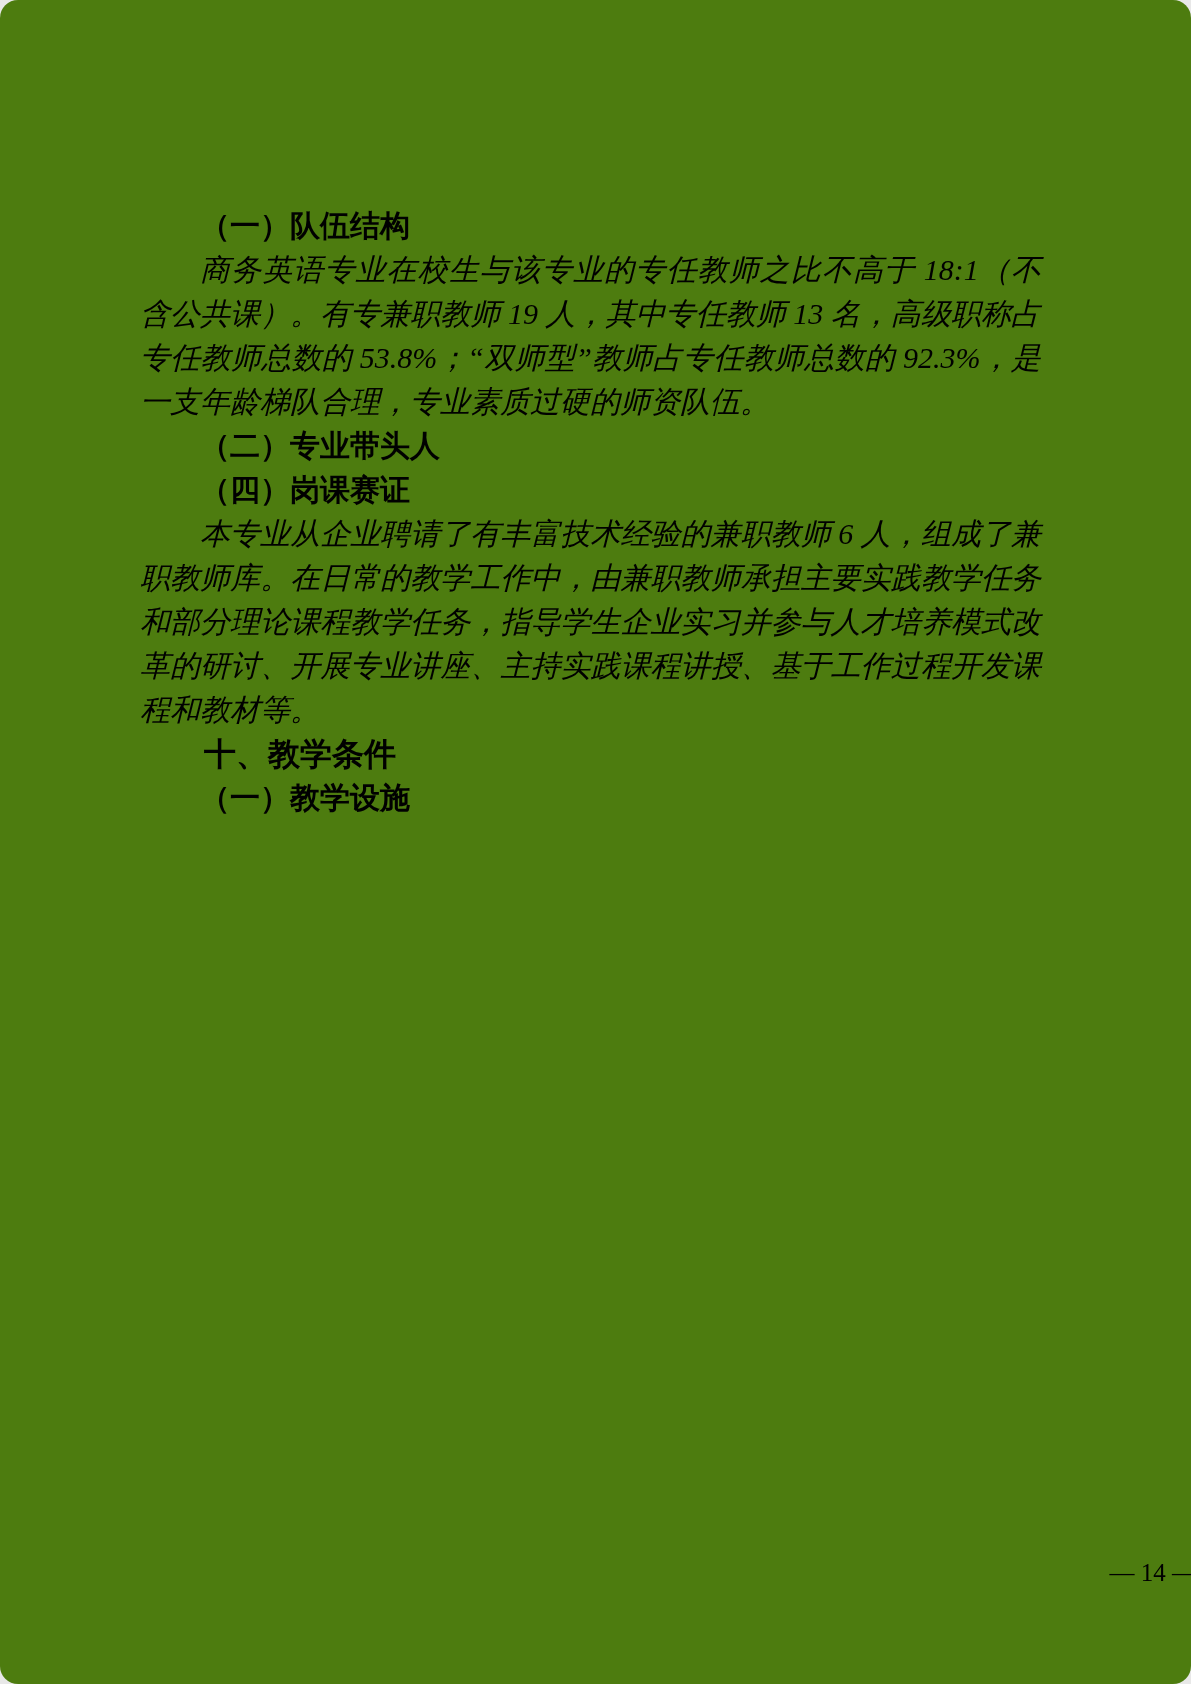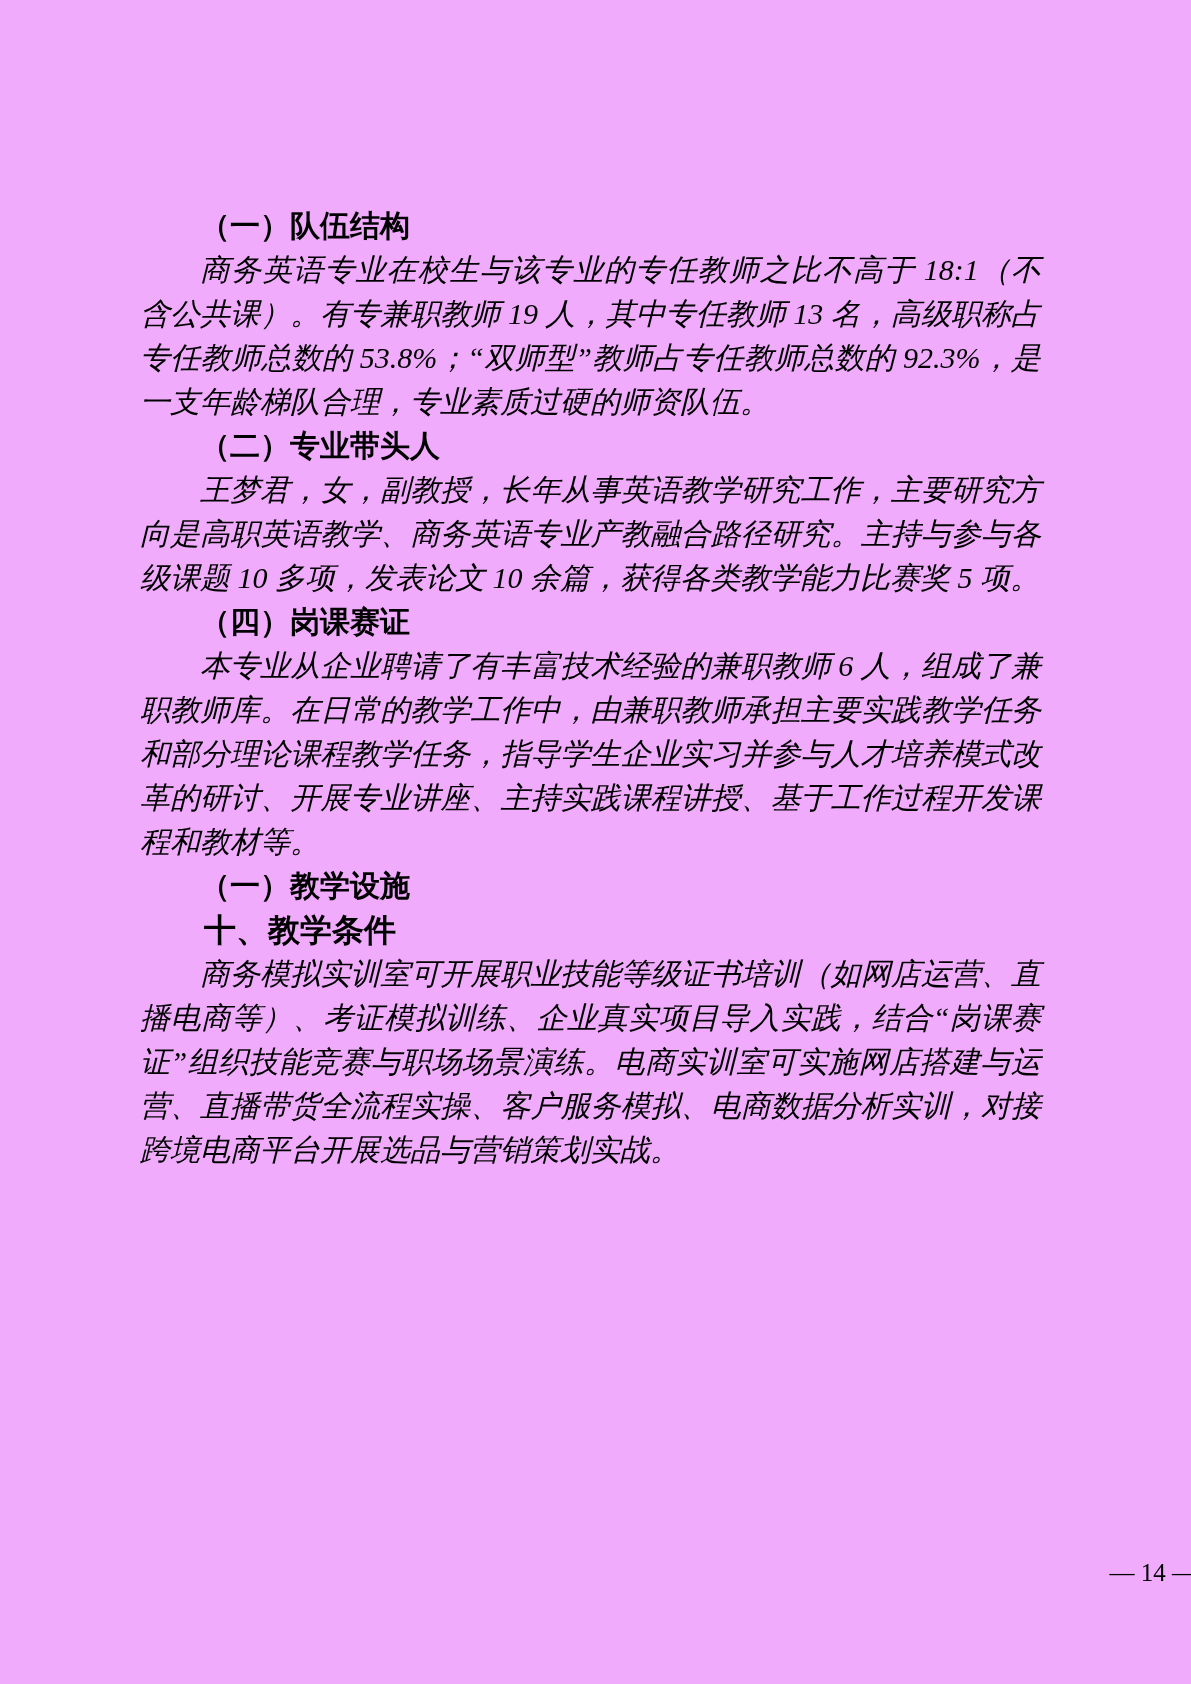--- a/index.html
+++ b/index.html
@@ -5,24 +5,25 @@
   html, body {
     margin: 0;
     padding: 0;
     background: #e8e8e8;
   }
   .page {
     position: relative;
     width: 1191px;
     height: 1684px;
     margin: 0 auto;
-    background: #f0abfc;
+    background: #4d7c0f;
     overflow: hidden;
     font-family: "Liberation Serif", serif;
     color: #000000;
+    border-radius: 18px;
   }
   .content {
     position: absolute;
     left: 140px;
     top: 204px;
     width: 901px;
     font-size: 30px;
     line-height: 44px;
     text-align: justify;
     text-justify: inter-ideograph;
@@ -59,23 +60,21 @@
   }
 </style>
 </head>
 <body>
 
 <div class="page">
   <div class="content">
       <div class="block sub_heading">（一）队伍结构</div>
       <div class="block paragraph">商务英语专业在校生与该专业的专任教师之比不高于 18:1（不含公共课）。有专兼职教师 19 人，其中专任教师 13 名，高级职称占专任教师总数的 53.8%；“双师型”教师占专任教师总数的 92.3%，是一支年龄梯队合理，专业素质过硬的师资队伍。</div>
       <div class="block sub_heading">（二）专业带头人</div>
-      <div class="block paragraph">王梦君，女，副教授，长年从事英语教学研究工作，主要研究方向是高职英语教学、商务英语专业产教融合路径研究。主持与参与各级课题 10 多项，发表论文 10 余篇，获得各类教学能力比赛奖 5 项。</div>
       <div class="block sub_heading">（四）岗课赛证</div>
       <div class="block paragraph">本专业从企业聘请了有丰富技术经验的兼职教师 6 人，组成了兼职教师库。在日常的教学工作中，由兼职教师承担主要实践教学任务和部分理论课程教学任务，指导学生企业实习并参与人才培养模式改革的研讨、开展专业讲座、主持实践课程讲授、基于工作过程开发课程和教材等。</div>
+      <div class="block chapter_heading">十、教学条件</div>
       <div class="block sub_heading">（一）教学设施</div>
-      <div class="block chapter_heading">十、教学条件</div>
-      <div class="block paragraph">商务模拟实训室可开展职业技能等级证书培训（如网店运营、直播电商等）、考证模拟训练、企业真实项目导入实践，结合“岗课赛证”组织技能竞赛与职场场景演练。电商实训室可实施网店搭建与运营、直播带货全流程实操、客户服务模拟、电商数据分析实训，对接跨境电商平台开展选品与营销策划实战。</div>
     </div>
   <div class="footer">
     <span>— 14 —</span>
   </div>
 </div>
 
 </body></html>

